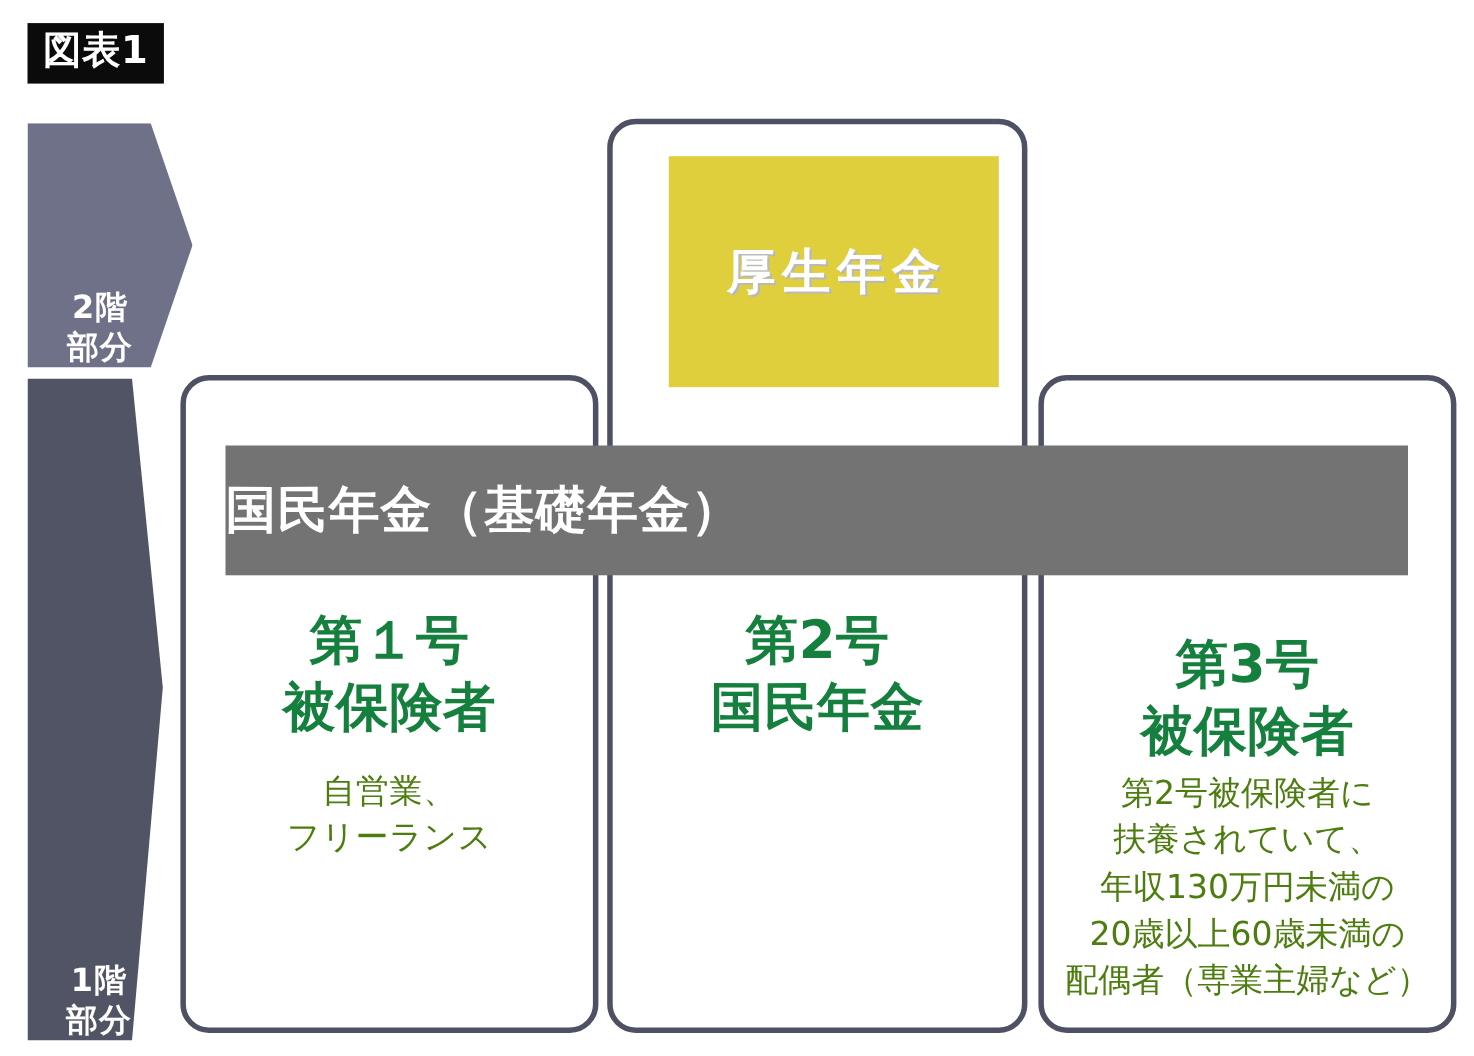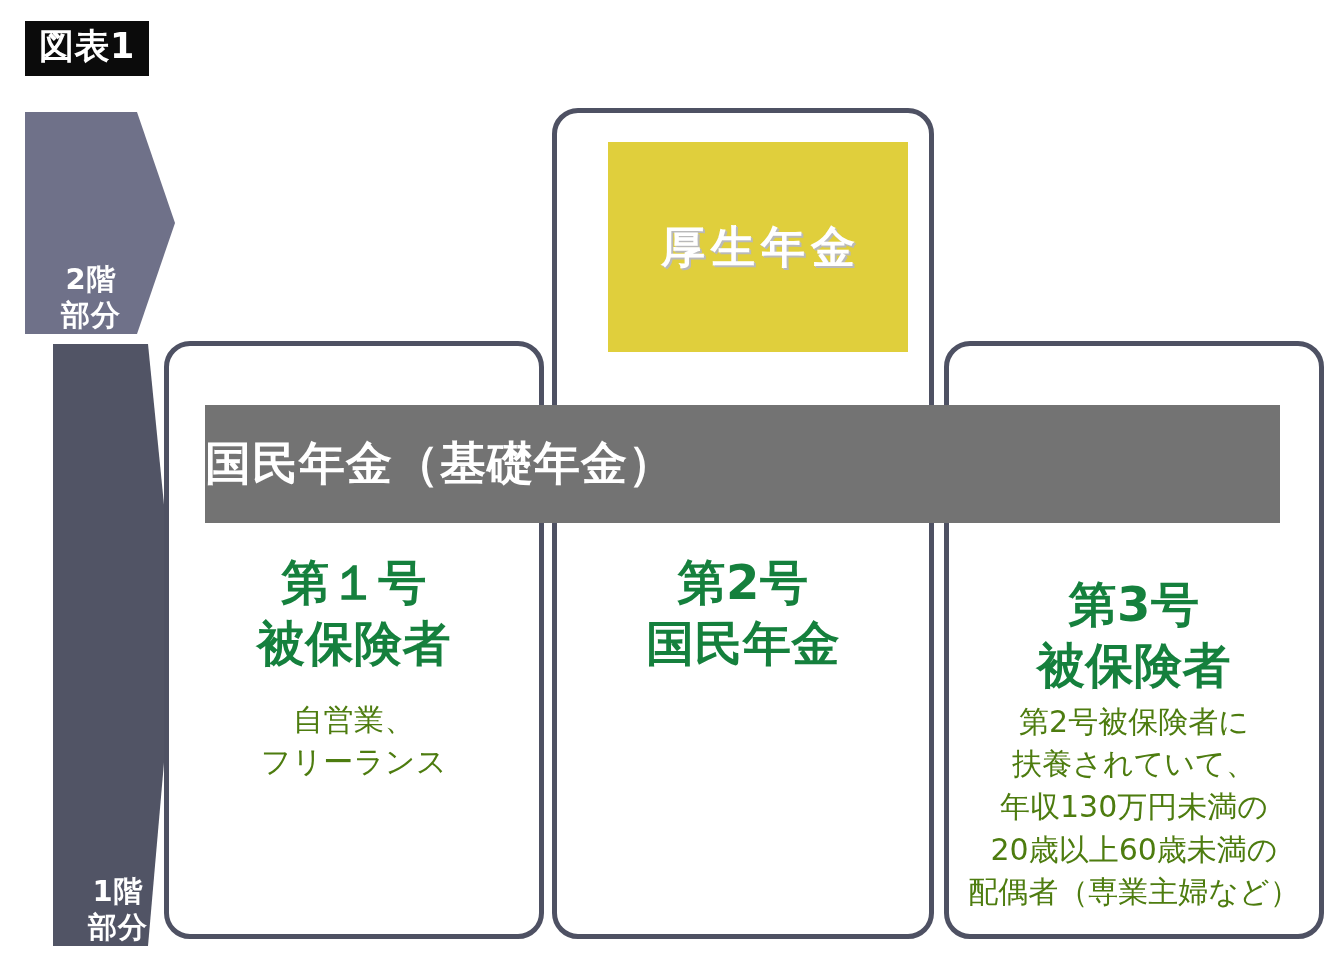--- a/index.html
+++ b/index.html
@@ -78,21 +78,20 @@
     width: 150px;
     height: 222px;
   }
   #tier-upper .tier-label { margin-left: -18px; }
 
   #tier-lower {
     left: 25px;
     top: 344px;
     width: 150px;
     height: 602px;
-    margin-left: 28px;
   }
   #tier-lower .tier-label { margin-left: -20px; }
 
   
   .card {
     position: absolute;
     background: #ffffff;
     border: 5px solid #4e5163;
     border-radius: 26px;
     box-sizing: border-box;

